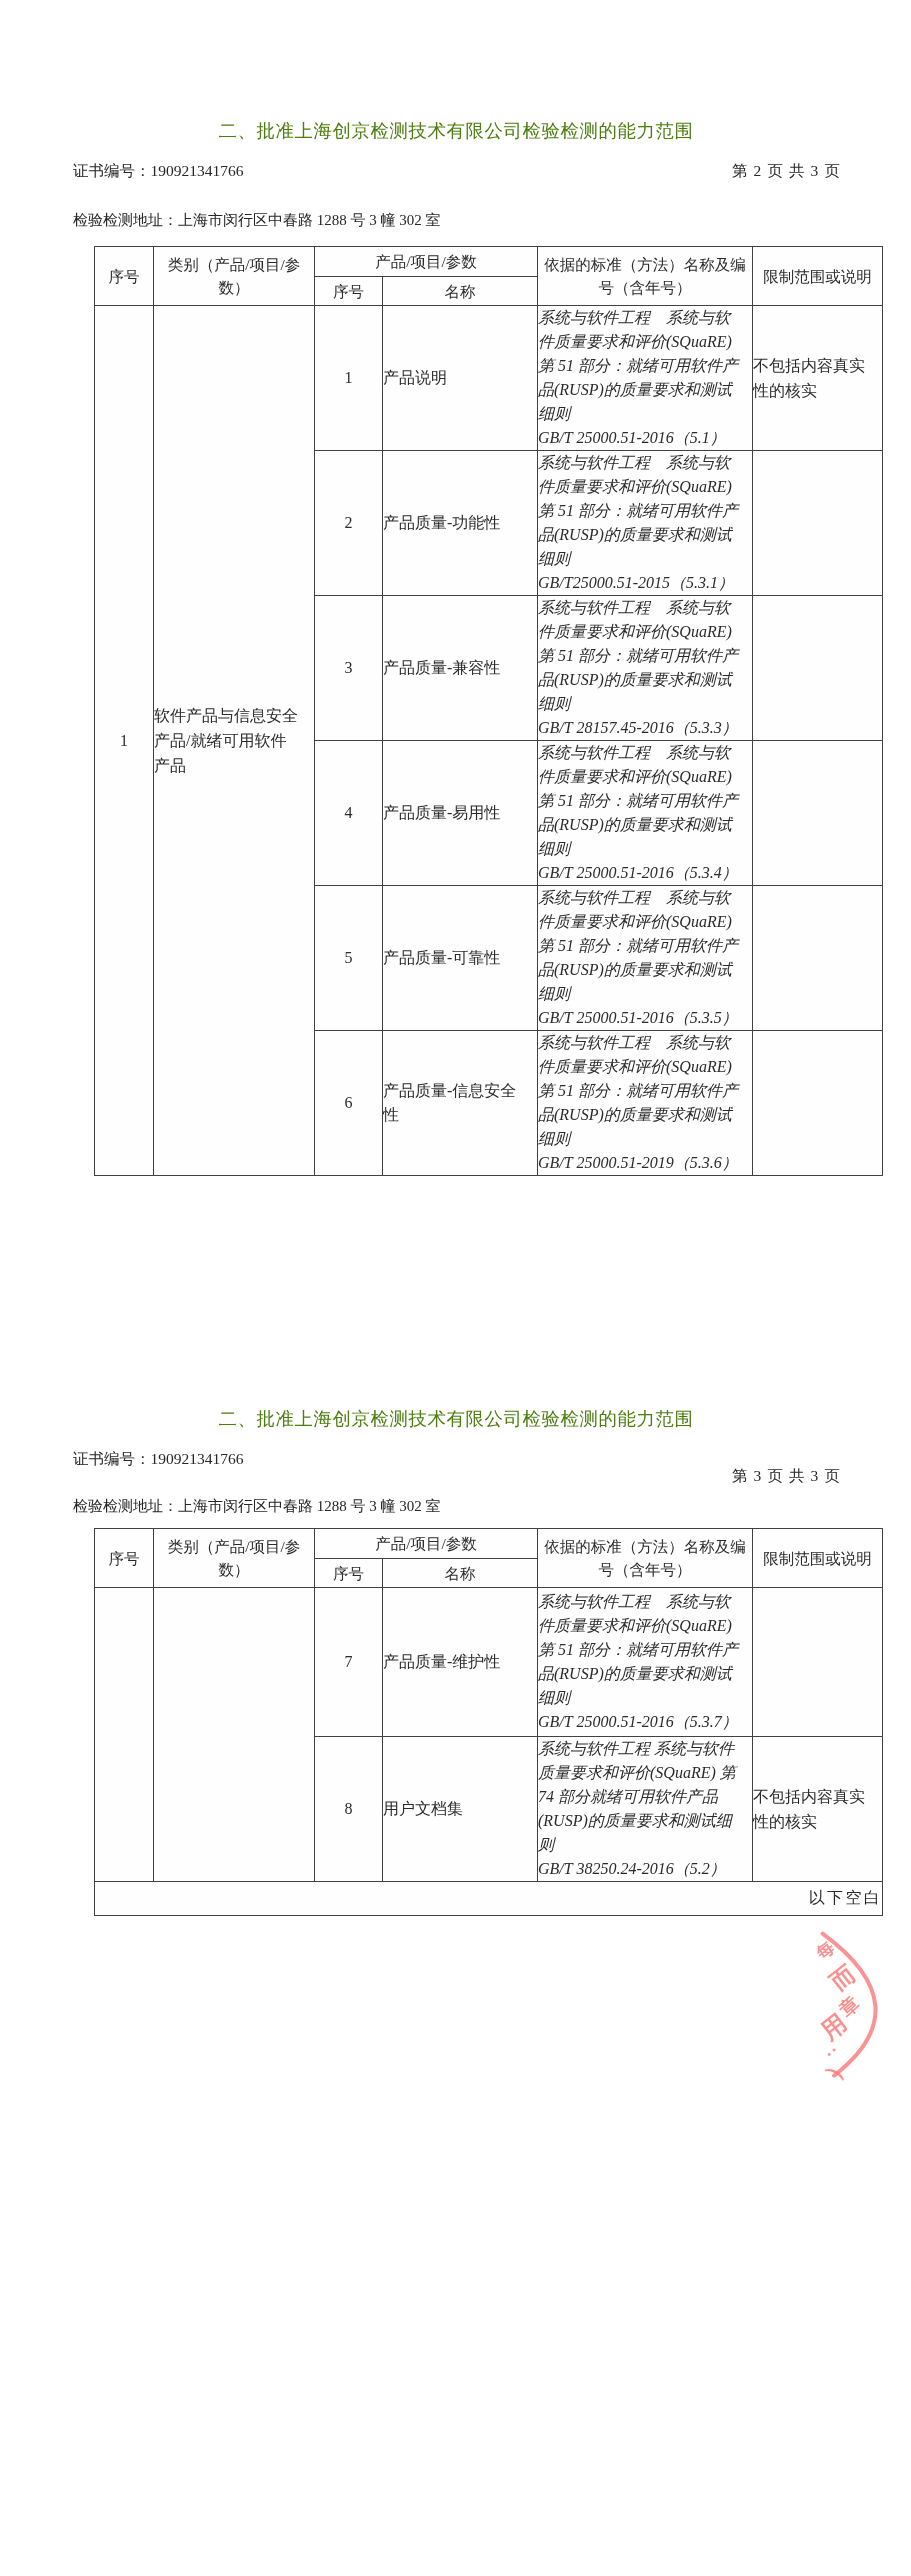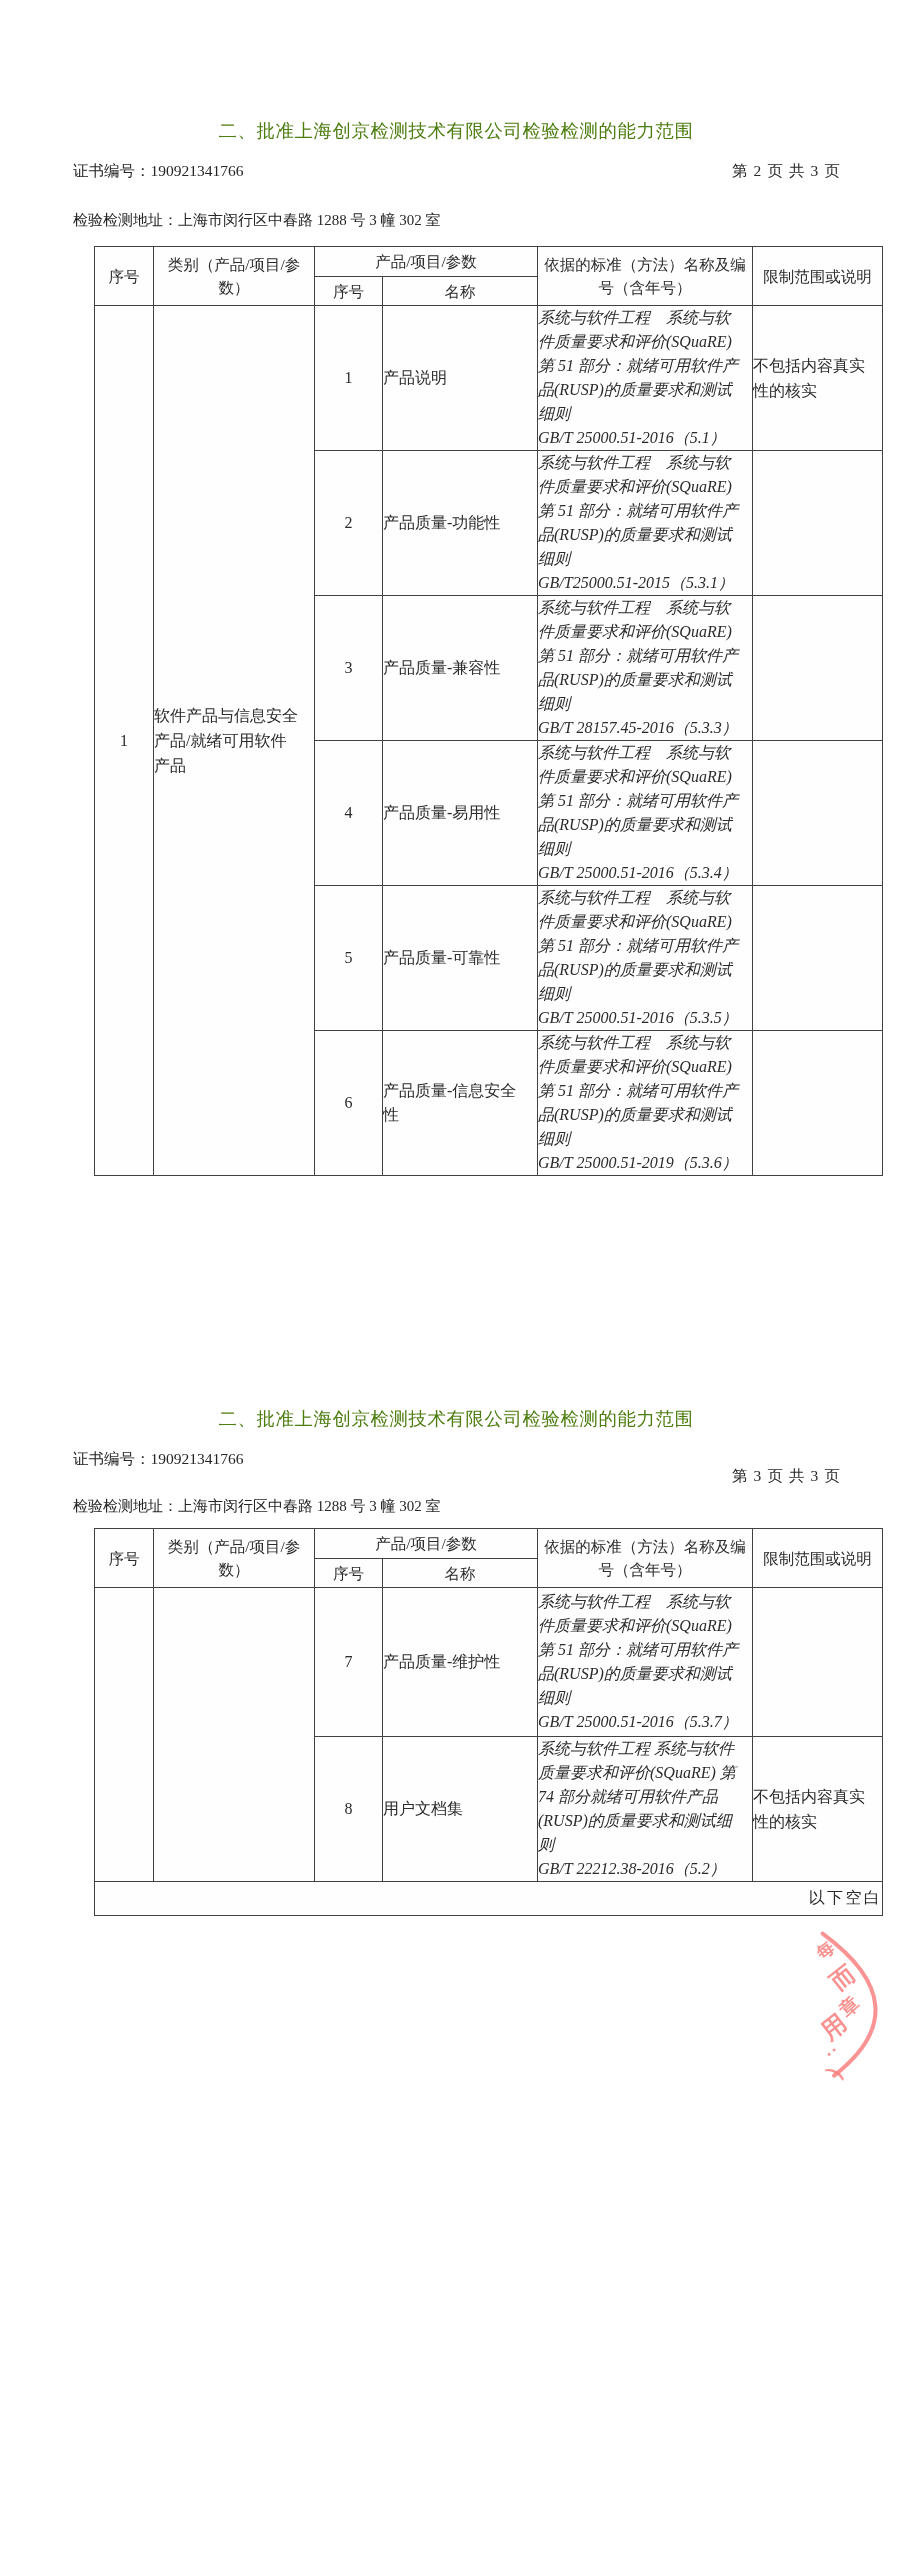--- a/index.html
+++ b/index.html
@@ -256,21 +256,21 @@
       </tr>
       <tr class="r r8">
         <td class="c">8</td>
         <td class="name preline">用户文档集</td>
         <td class="standard">
           <div class="std-body preline">系统与软件工程 系统与软件
 质量要求和评价(SQuaRE) 第
 74 部分就绪可用软件产品
 (RUSP)的质量要求和测试细
 则</div>
-          <div class="std-code">GB/T 22212.38-2016（5.2）</div>
+          <div class="std-code">GB/T 38250.24-2016（5.2）</div>
         </td>
         <td class="limit preline">不包括内容真实
 性的核实</td>
       </tr>
       <tr class="rblank">
         <td colspan="6" class="blanknote">以下空白</td>
       </tr>
     </tbody>
   </table>
 

